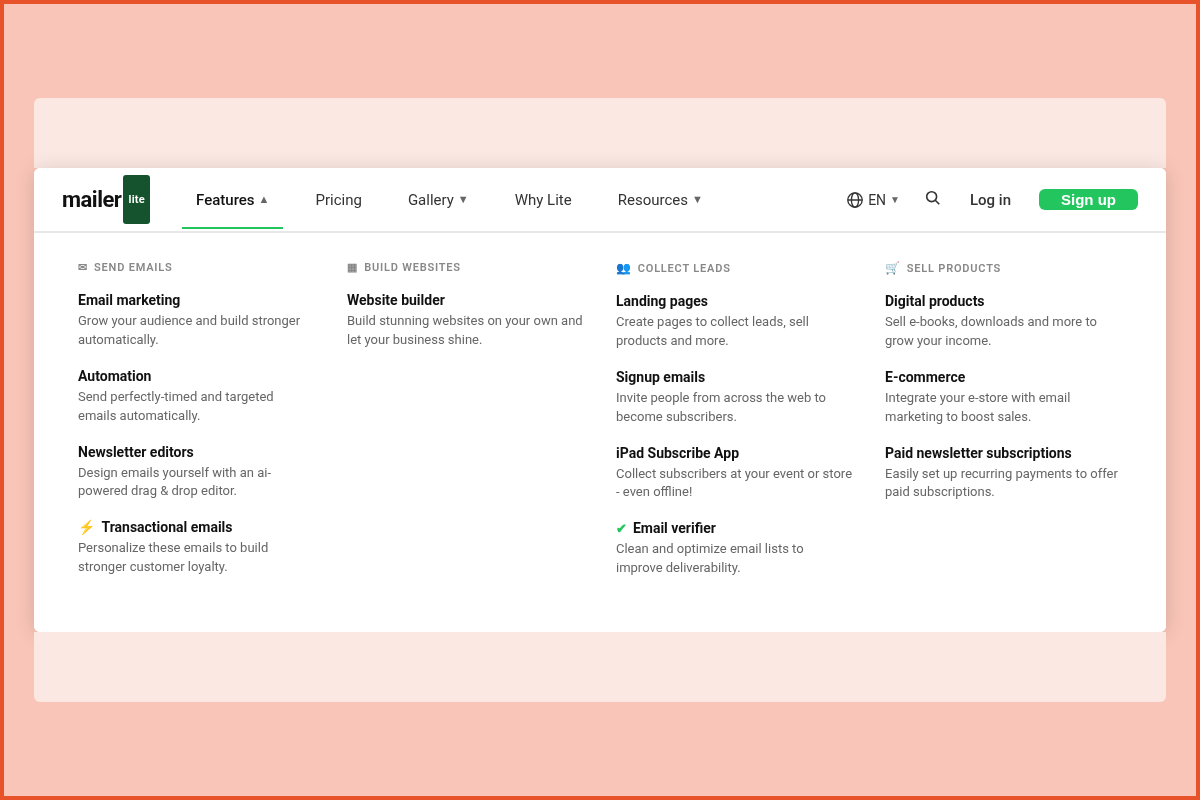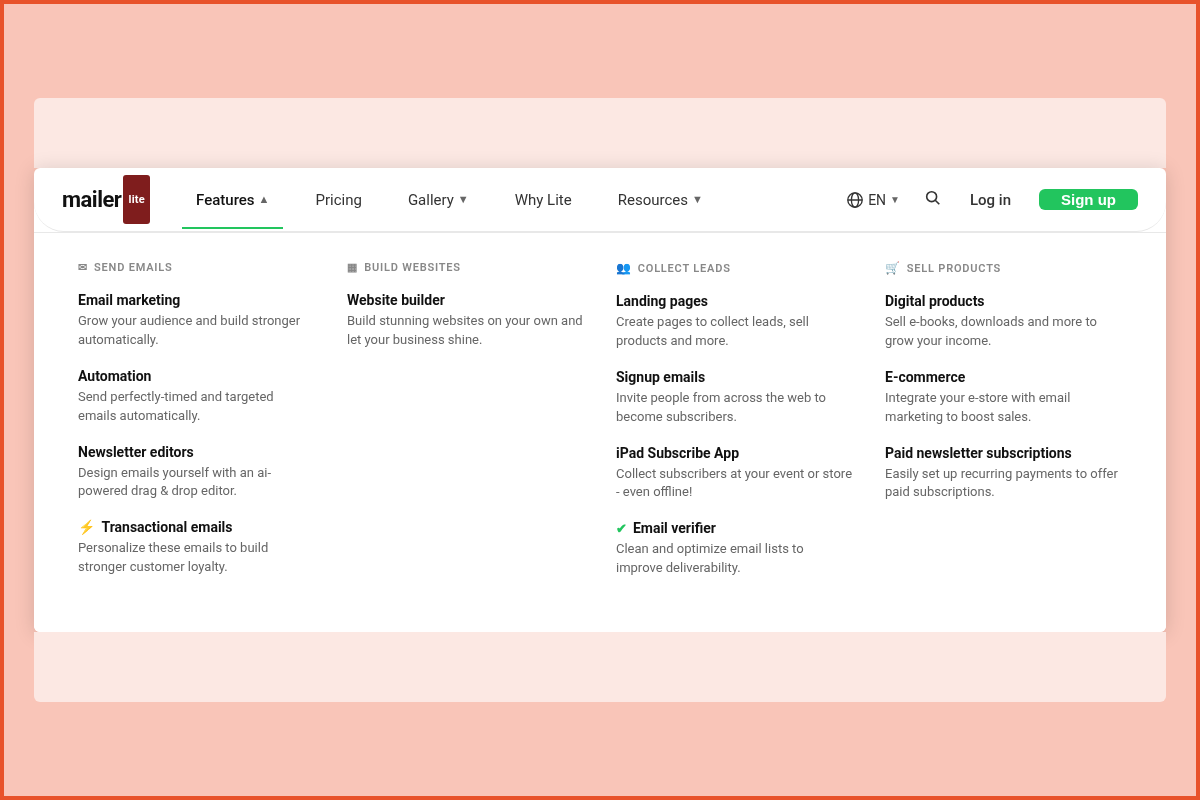--- a/index.html
+++ b/index.html
@@ -34,39 +34,38 @@
 
     
     .navbar {
       display: flex;
       align-items: center;
       padding: 0 28px;
       height: 64px;
       background: white;
       border-bottom: 1px solid #e8e8e8;
       position: relative;
-      border-radius: 30px;
     }
 
     .logo {
       display: flex;
       align-items: center;
       margin-right: 32px;
       text-decoration: none;
     }
 
     .logo-mailer {
       font-size: 22px;
       font-weight: 700;
       color: #111;
       letter-spacing: -0.5px;
     }
 
     .logo-lite {
-      background: #7f1d1d;
+      background: #14532d;
       color: white;
       font-size: 11px;
       font-weight: 700;
       padding: 18px 5px;
       border-radius: 3px;
       margin-left: 2px;
       letter-spacing: 0.3px;
     }
 
     .nav-links {

